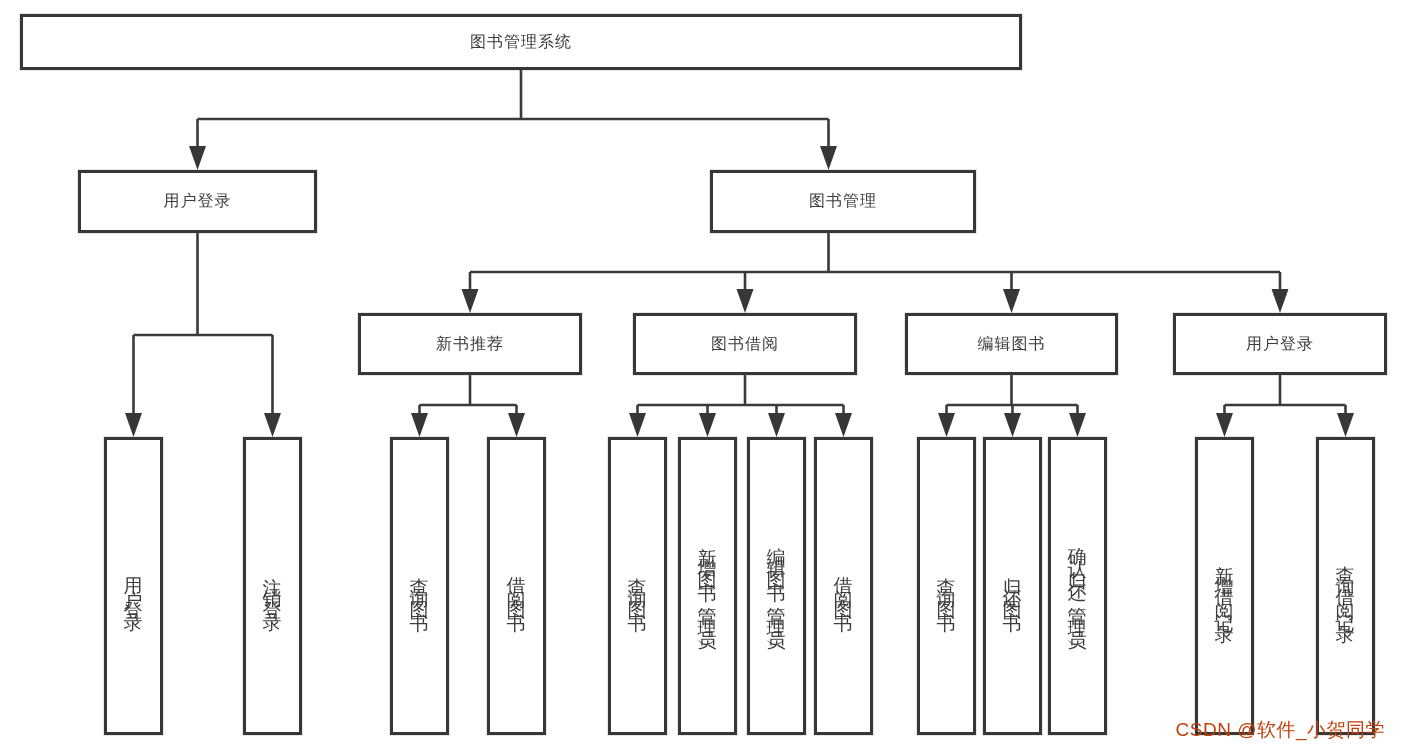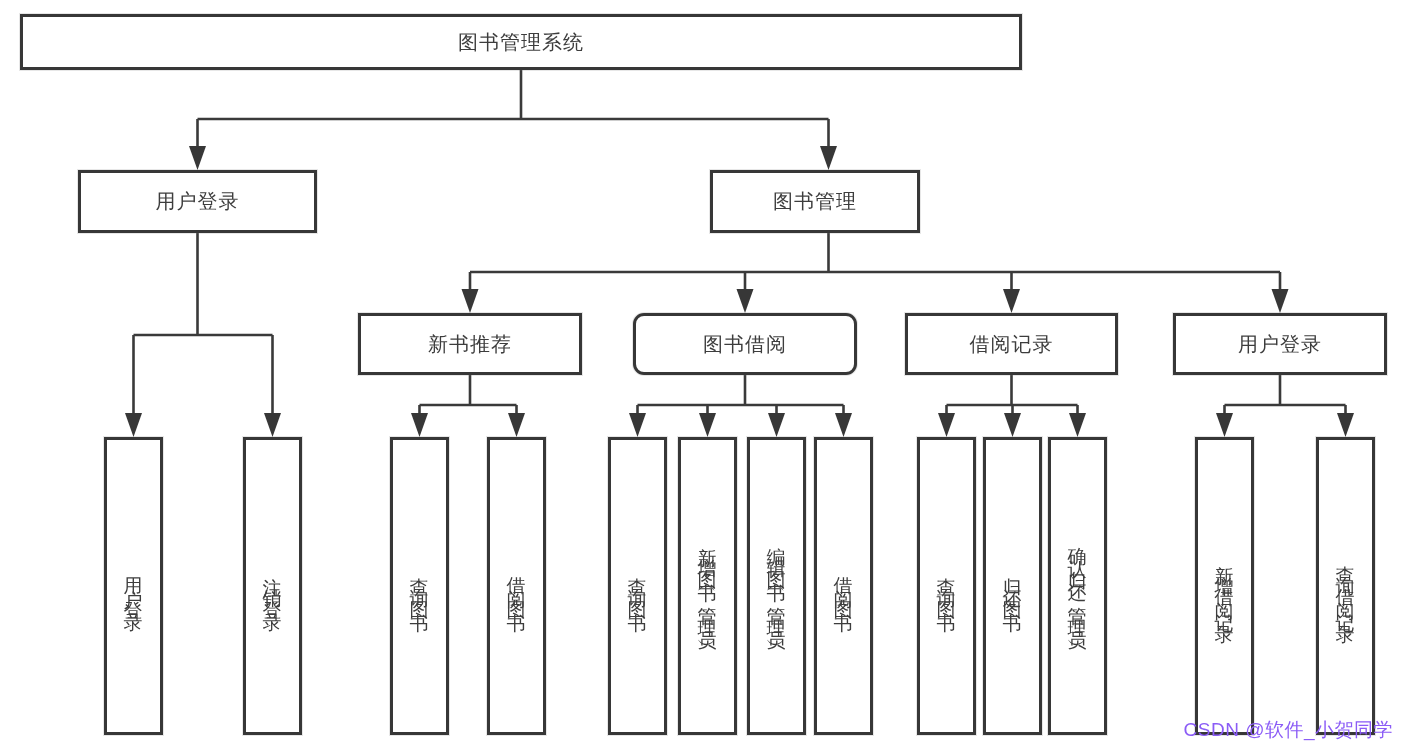--- a/index.html
+++ b/index.html
@@ -37,63 +37,63 @@
     background: #ffffff;
     border: 3px solid #373737;
     box-sizing: border-box;
     display: flex;
     align-items: center;
     justify-content: center;
     color: #3d3d3d;
     box-shadow: 0 0 0 1px rgba(120,120,120,0.18);
   }
   .box .lbl-h {
-    font-size: 20px;
+    font-size: 16px;
     letter-spacing: 1px;
     white-space: nowrap;
   }
   .box .lbl-v {
     writing-mode: vertical-rl;
     text-orientation: mixed;
     font-size: 19px;
     letter-spacing: 12px;
     line-height: 1;
     white-space: nowrap;
   }
   
   .n-root  { left: 20px;  top: 14px;  width: 1002px; height: 56px; }
   
   .n-login { left: 78px;  top: 170px; width: 239px;  height: 63px; }
-  .n-mgmt  { left: 710px; top: 170px; width: 210px;  height: 63px; }
+  .n-mgmt  { left: 710px; top: 170px; width: 266px;  height: 63px; }
   
   .n-s0 { left: 358px;  top: 313px; width: 224px; height: 62px; text-align: center; }
-  .n-s1 { left: 633px;  top: 313px; width: 224px; height: 62px; border-radius: 11px; }
+  .n-s1 { left: 633px;  top: 313px; width: 224px; height: 62px; }
   .n-s2 { left: 905px;  top: 313px; width: 213px; height: 62px; }
   .n-s3 { left: 1173px; top: 313px; width: 214px; height: 62px; }
   
   .leaf { top: 437px; width: 59px; height: 298px; }
   .n-l0  { left: 104px; }
   .n-l1  { left: 243px; }
   .n-l2  { left: 390px; }
   .n-l3  { left: 487px; }
   .n-l4  { left: 608px; }
   .n-l5  { left: 678px; }
   .n-l6  { left: 747px; }
   .n-l7  { left: 814px; }
   .n-l8  { left: 917px; }
   .n-l9  { left: 983px; }
   .n-l10 { left: 1048px; }
   .n-l11 { left: 1195px; }
   .n-l12 { left: 1316px; }
   .watermark {
     position: absolute;
-    right: 12px;
+    right: 20px;
     top: 717px;
     font-size: 19px;
-    color: #8b5cf6;
+    color: #c2410c;
     letter-spacing: 0.5px;
     z-index: 10;
     white-space: nowrap;
     text-align: center;
   }
 </style>
 </head>
 <body>
 
 <div class="stage">
@@ -145,21 +145,21 @@
     <span class="lbl-h">图书管理</span>
   </div>
 
   <div class="box n-s0">
     <span class="lbl-h">新书推荐</span>
   </div>
   <div class="box n-s1">
     <span class="lbl-h">图书借阅</span>
   </div>
   <div class="box n-s2">
-    <span class="lbl-h">借阅记录</span>
+    <span class="lbl-h">编辑图书</span>
   </div>
   <div class="box n-s3">
     <span class="lbl-h">用户登录</span>
   </div>
 
   <div class="box leaf n-l0">
     <span class="lbl-v">用户登录</span>
   </div>
   <div class="box leaf n-l1">
     <span class="lbl-v">注销登录</span>

